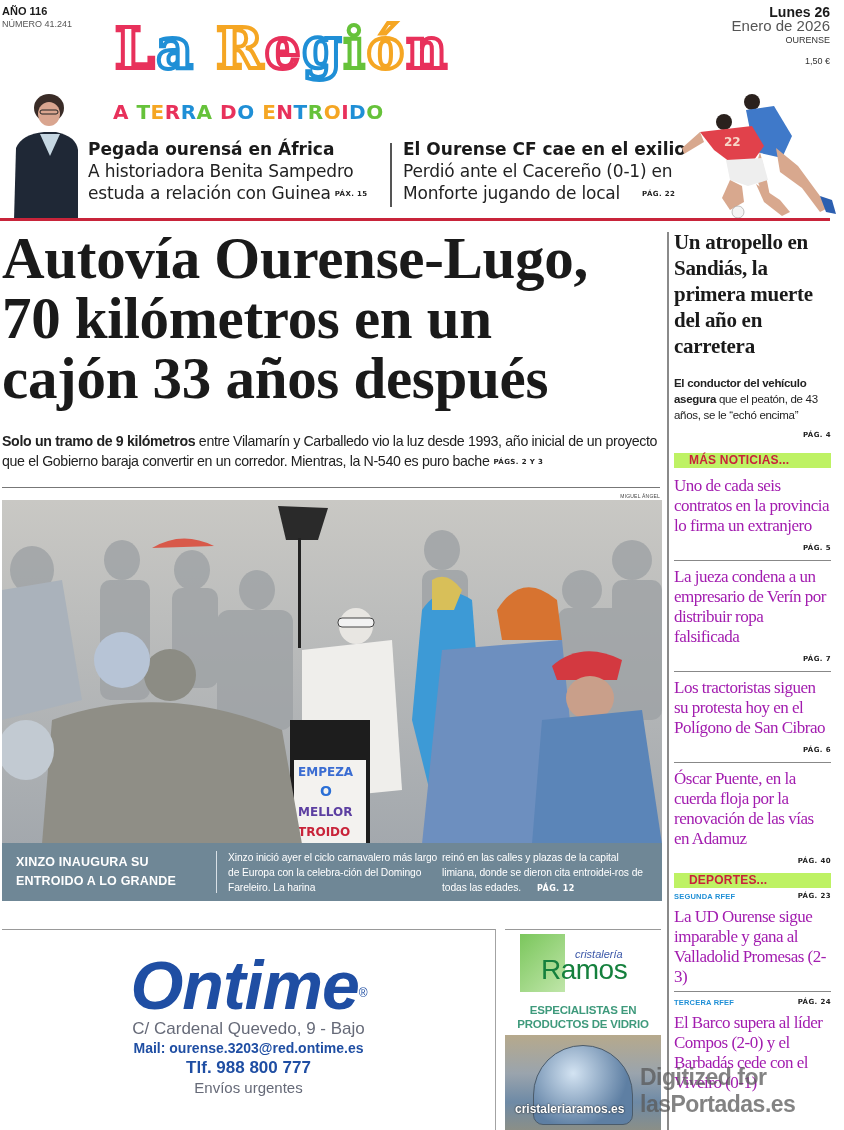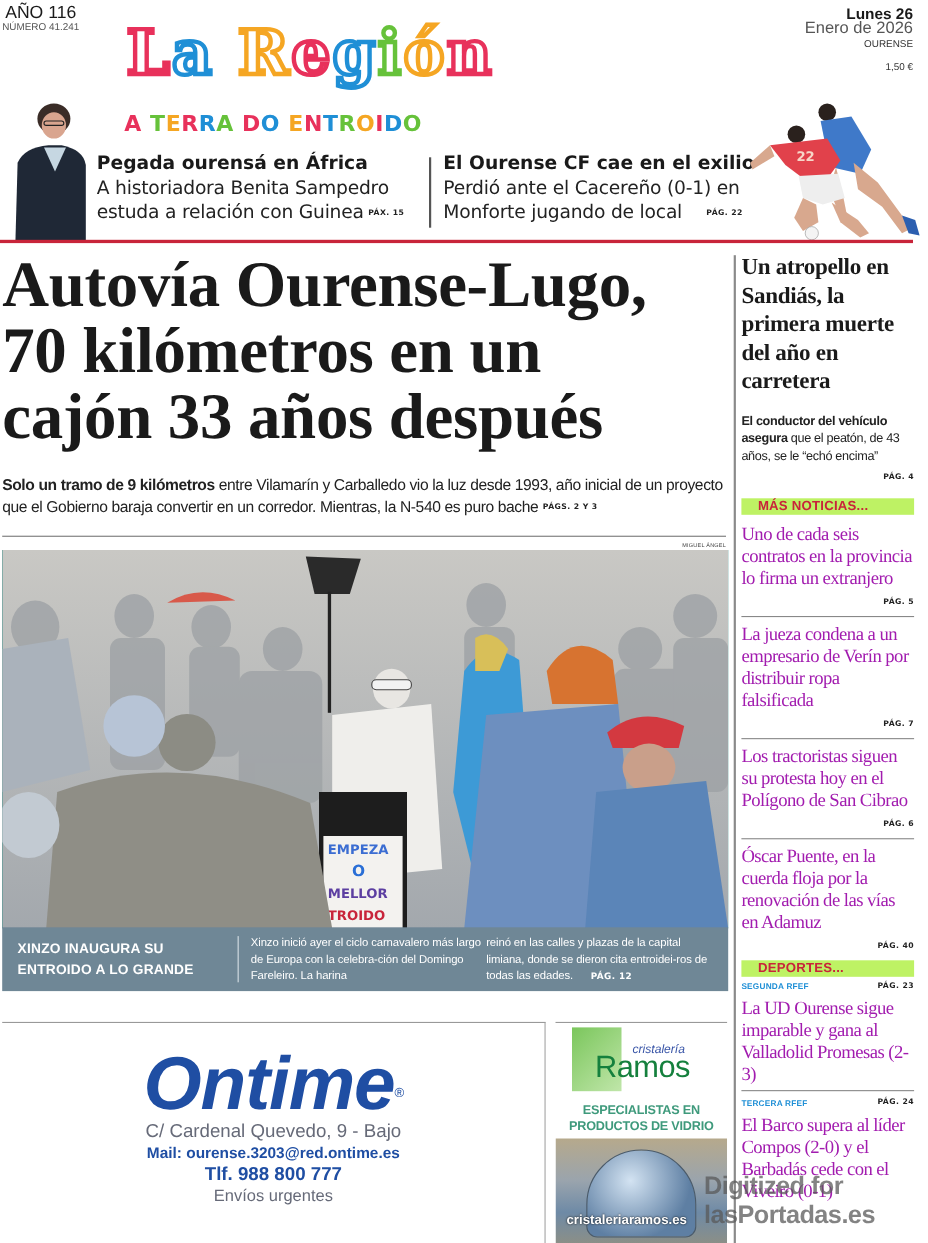--- a/index.html
+++ b/index.html
@@ -1,21 +1,21 @@
 <!DOCTYPE html>
 <html><head>
 <meta charset="utf-8">
 <style>
   * { box-sizing: border-box; margin: 0; padding: 0; }
   html, body { width: 844px; height: 1130px; background: #ffffff; overflow: hidden; }
   body { position: relative; font-family: "Liberation Sans", sans-serif; color: #1a1a1a; }
 
   
   .edition { position: absolute; left: 2px; top: 5px; font-size: 9px; line-height: 13px; }
-  .edition .year { font-weight: normal; font-size: 16px; text-align: center; }
+  .edition .year { font-weight: bold; font-size: 11px; }
   .edition .num { color: #555; font-size: 9px; }
   .dateblock { position: absolute; right: 14px; top: 4px; text-align: right; }
   .dateblock .day { font-weight: bold; font-size: 14px; line-height: 16px; }
   .dateblock .month { font-size: 15px; color: #555; line-height: 12px; }
   .dateblock .city { font-size: 9px; color: #333; line-height: 13px; margin-top: 2px; }
   .dateblock .price { font-size: 9px; color: #333; line-height: 12px; margin-top: 8px; }
 
   .logo { position: absolute; left: 115px; top: 0px; width: 590px; height: 100px; }
   .logo-text { font-family: "DejaVu Serif", serif; font-weight: bold; font-size: 56px; letter-spacing: 2px;
     color: #fff; -webkit-text-stroke: 4px #e8315b; line-height: 96px; white-space: nowrap; }

